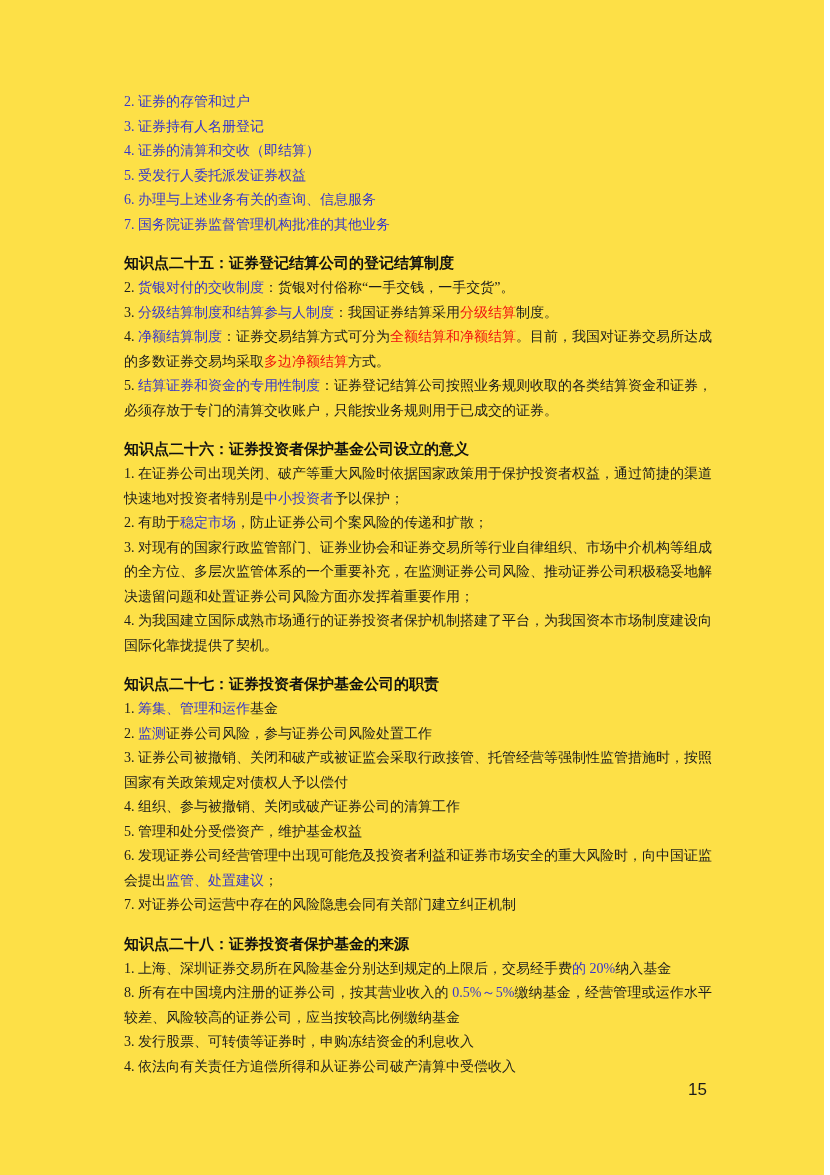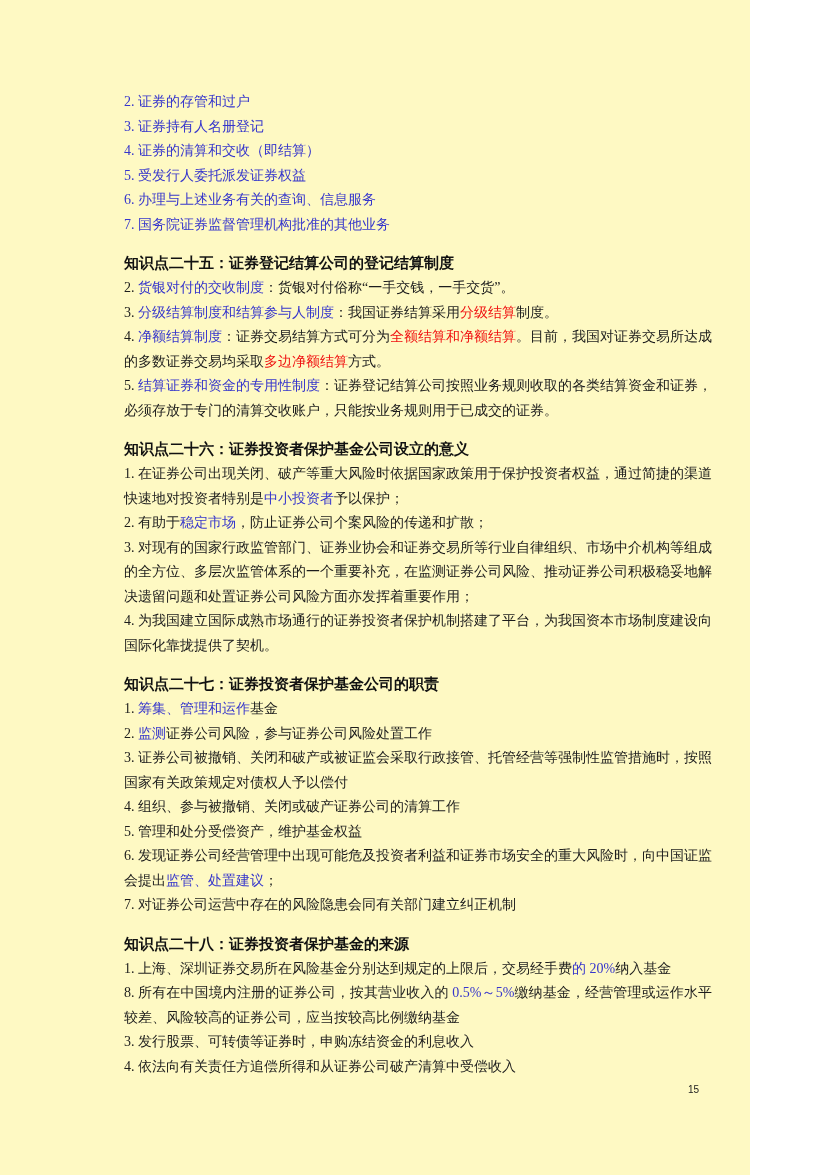--- a/index.html
+++ b/index.html
@@ -2,23 +2,23 @@
 <html style="--c-blue: #3636cc; --c-red: #f01010;"><head>
 <meta charset="utf-8">
 <style>
   html, body {
     margin: 0;
     padding: 0;
     background: #ffffff;
   }
   .page {
     position: relative;
-    width: 750px;
+    width: 824px;
     height: 1175px;
-    background: #fef9c3;
+    background: #fde047;
     overflow: hidden;
     font-family: "Liberation Serif", "DejaVu Serif", serif;
     color: #1c1c1c;
   }
   .content {
     position: absolute;
     left: 124px;
     top: 90px;
     width: 588px;
   }
@@ -37,21 +37,21 @@
     font-weight: bold;
     color: #111111;
   }
   .seg-black { color: #1c1c1c; }
   .seg-blue  { color: var(--c-blue, #3636cc); }
   .seg-red   { color: var(--c-red, #f01010); }
   .page-number {
     position: absolute;
     left: 688px;
     top: 1082px;
-    font-size: 10px;
+    font-size: 17px;
     line-height: 16px;
     font-family: "Liberation Sans", "DejaVu Sans", sans-serif;
     color: #1c1c1c;
   }
 </style>
 </head>
 <body>
 
 <div class="page">
   <div class="content">

